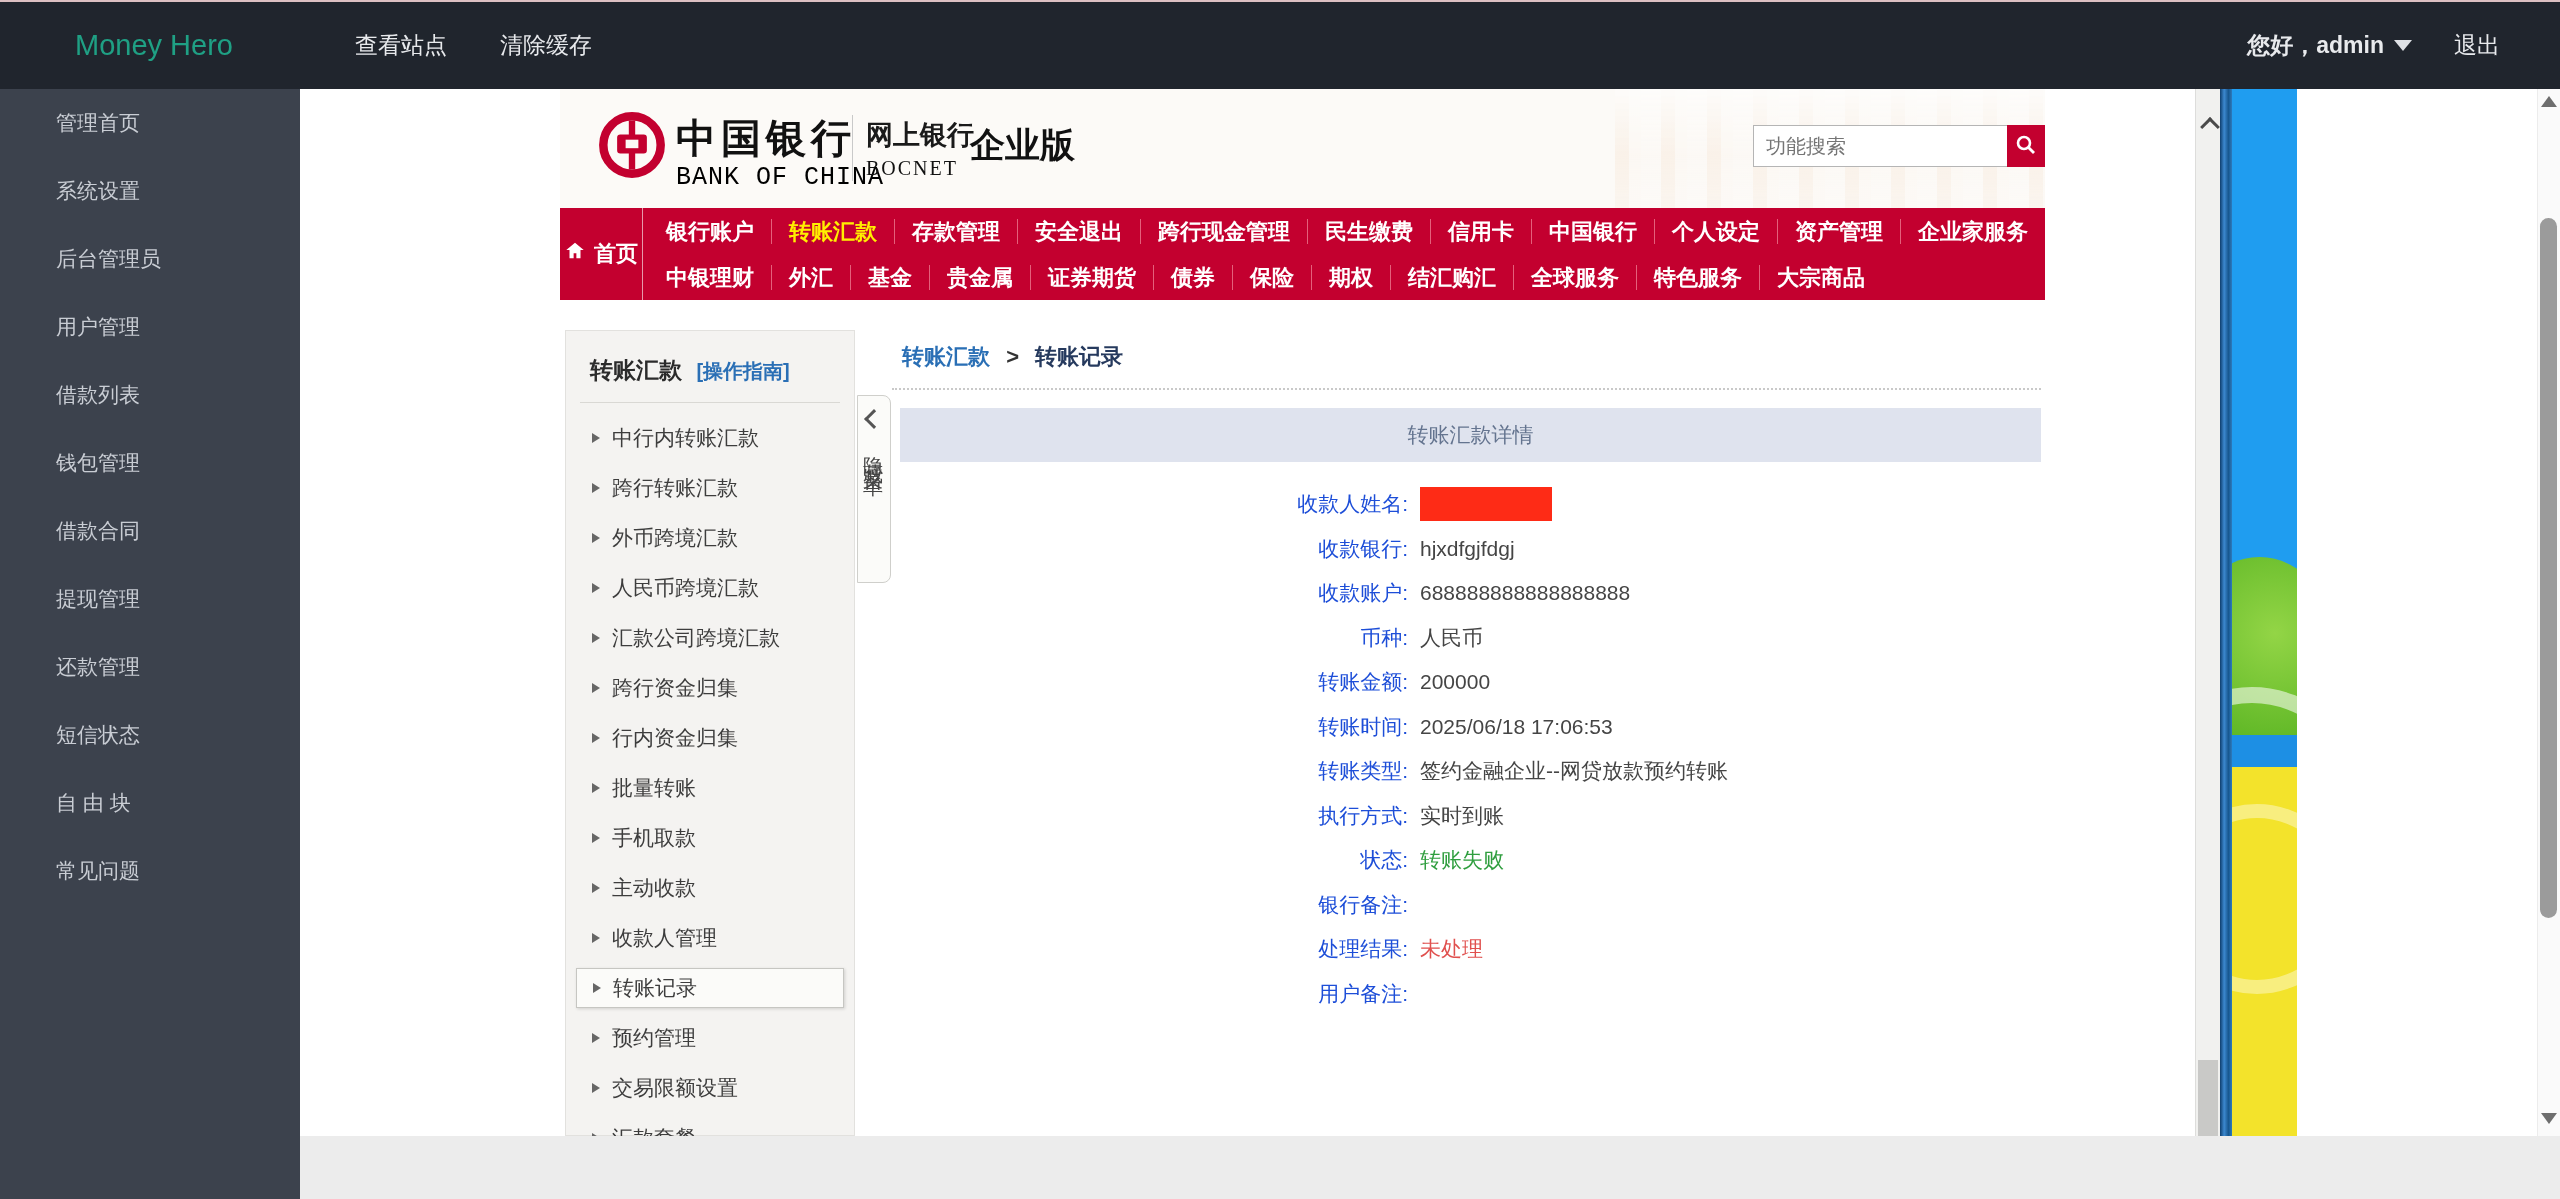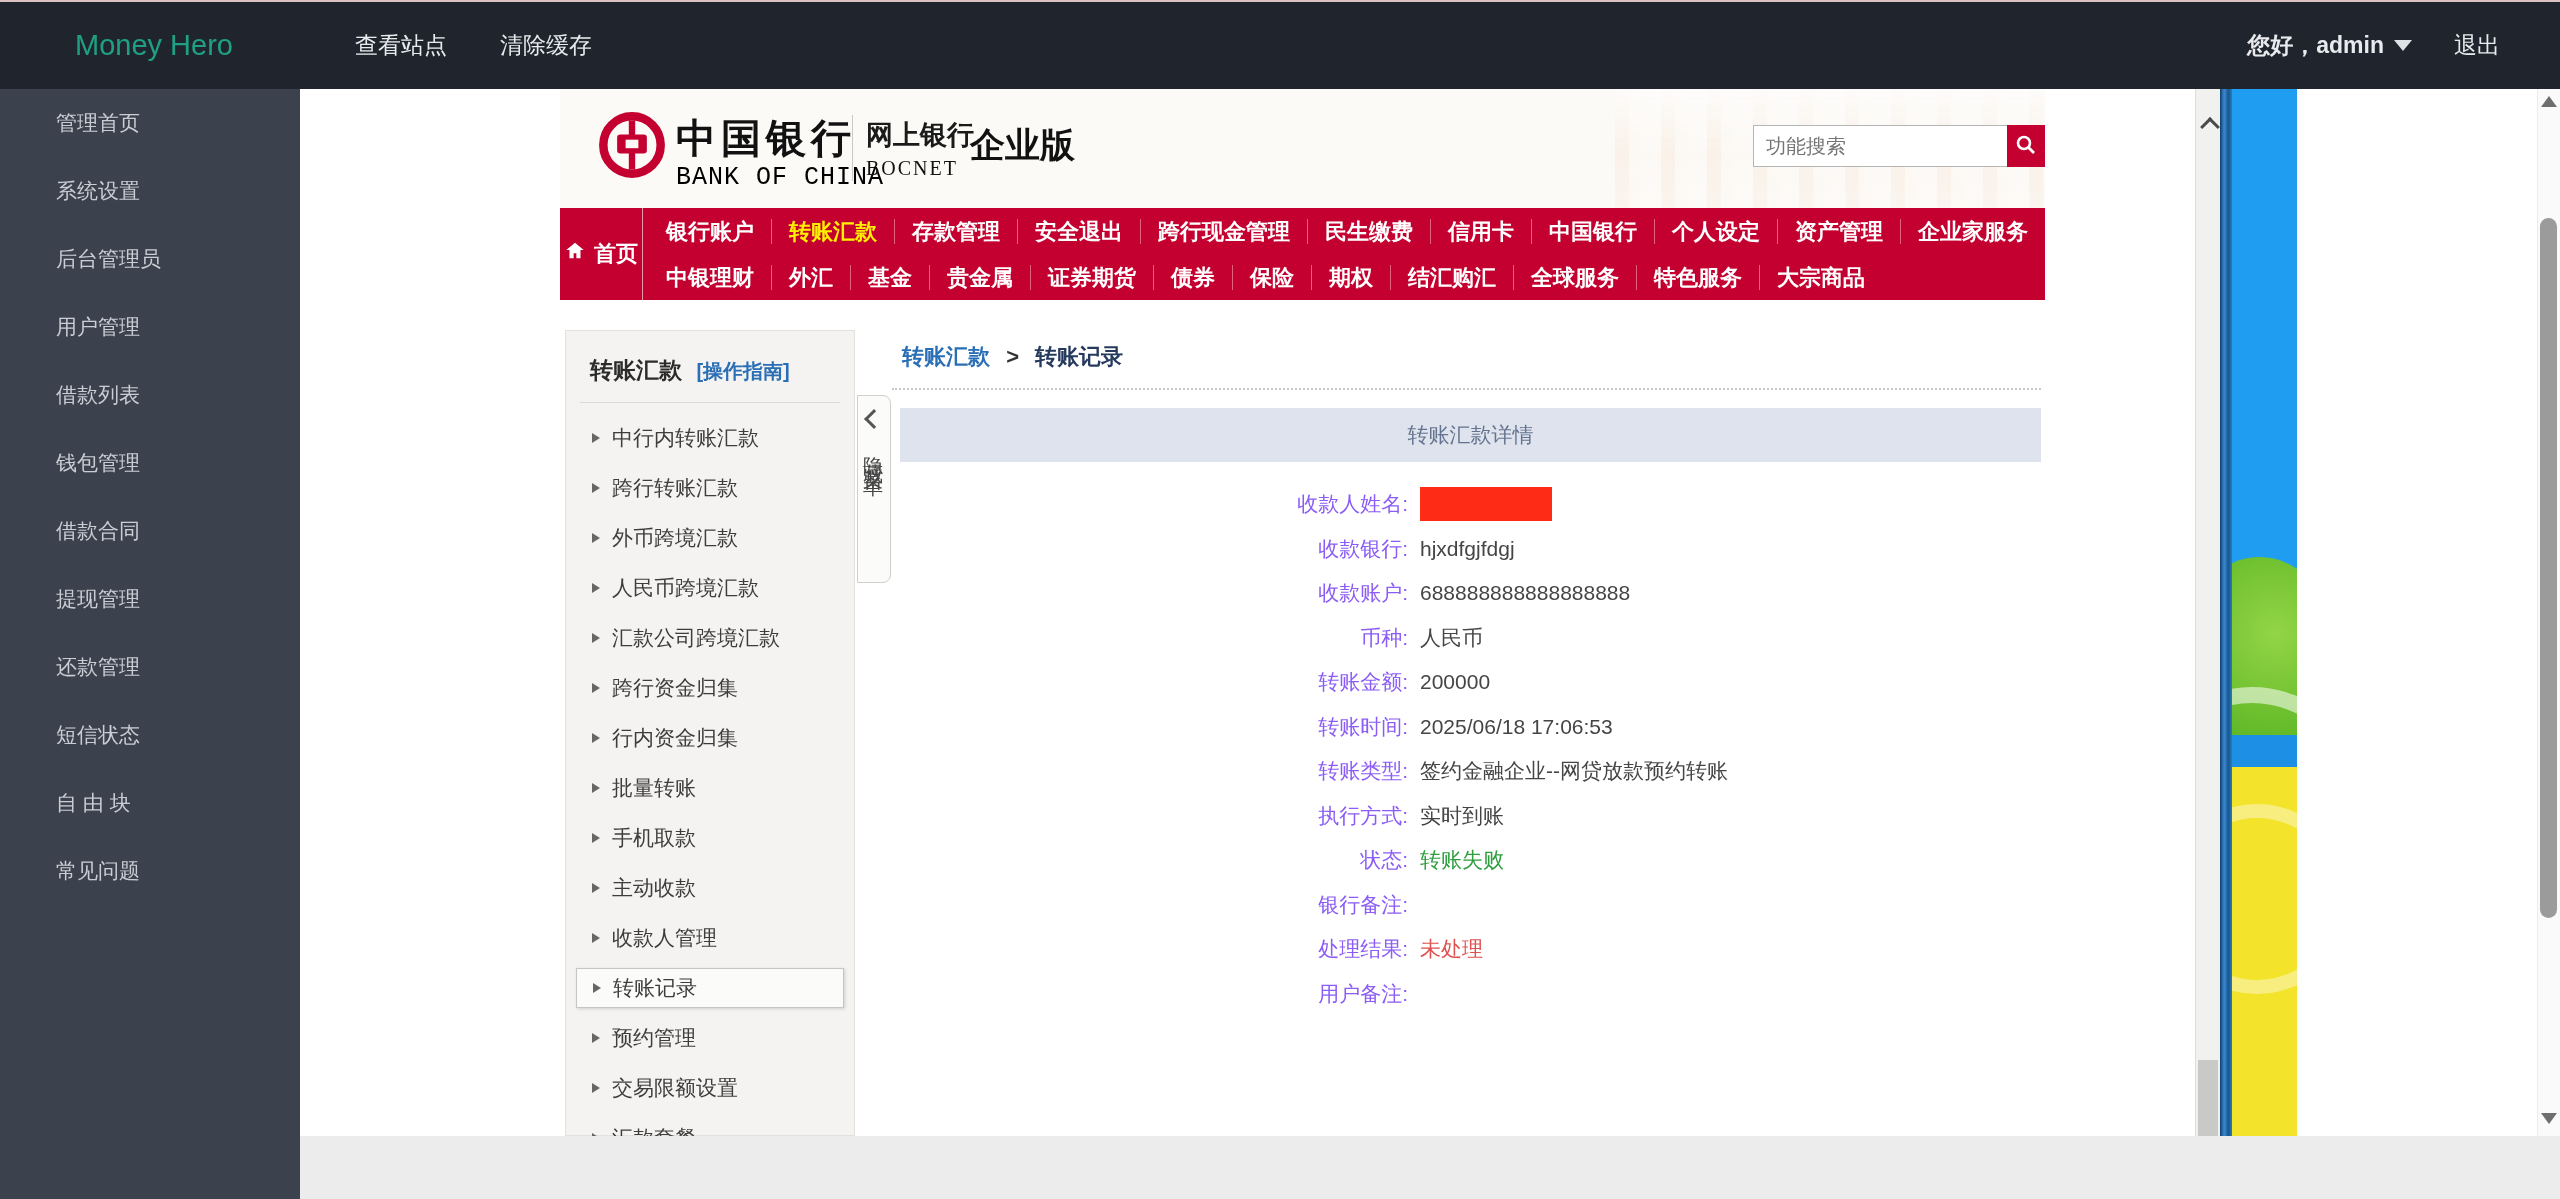--- a/index.html
+++ b/index.html
@@ -93,21 +93,21 @@
   .crumbs{position:absolute;left:2px;top:12px;font-size:22px;font-weight:bold;}
   .crumb-a{color:#2a6fb5;cursor:pointer;}
   .crumb-sep{color:#333;margin:0 10px;}
   .crumb-b{color:#263a5e;}
   .dots{position:absolute;left:-8px;right:4px;top:58px;border-top:2px dotted #c9c9c9;}
   .panel{position:absolute;left:0;top:78px;right:4px;bottom:0;background:#fff;}
   .panel-hd{height:54px;background:#dfe3ee;display:flex;align-items:center;justify-content:center;
             font-size:21px;color:#64748f;}
   .rows{padding-top:20px;}
   .drow{height:44.5px;display:flex;align-items:center;}
-  .dlbl{width:508px;text-align:right;font-size:21px;color:#8b5cf6;flex:0 0 auto;}
+  .dlbl{width:508px;text-align:right;font-size:21px;color:#1d4ed8;flex:0 0 auto;}
   .dval{margin-left:12px;font-size:21px;color:#454545;}
   .dval.green{color:#2f9e3e;}
   .dval.red{color:#e0504e;}
   .dval.redacted{width:132px;height:34px;background:#fe2b16;}
 
   
   .iscroll{position:absolute;left:1895px;top:0;width:25px;height:1047px;background:#f1f1ef;
            border-left:1px solid #dddddb;box-sizing:border-box;}
   .chev-up{position:absolute;left:7px;top:31px;width:11px;height:11px;border-left:3px solid #4a4a4a;
            border-top:3px solid #4a4a4a;transform:rotate(45deg);}

